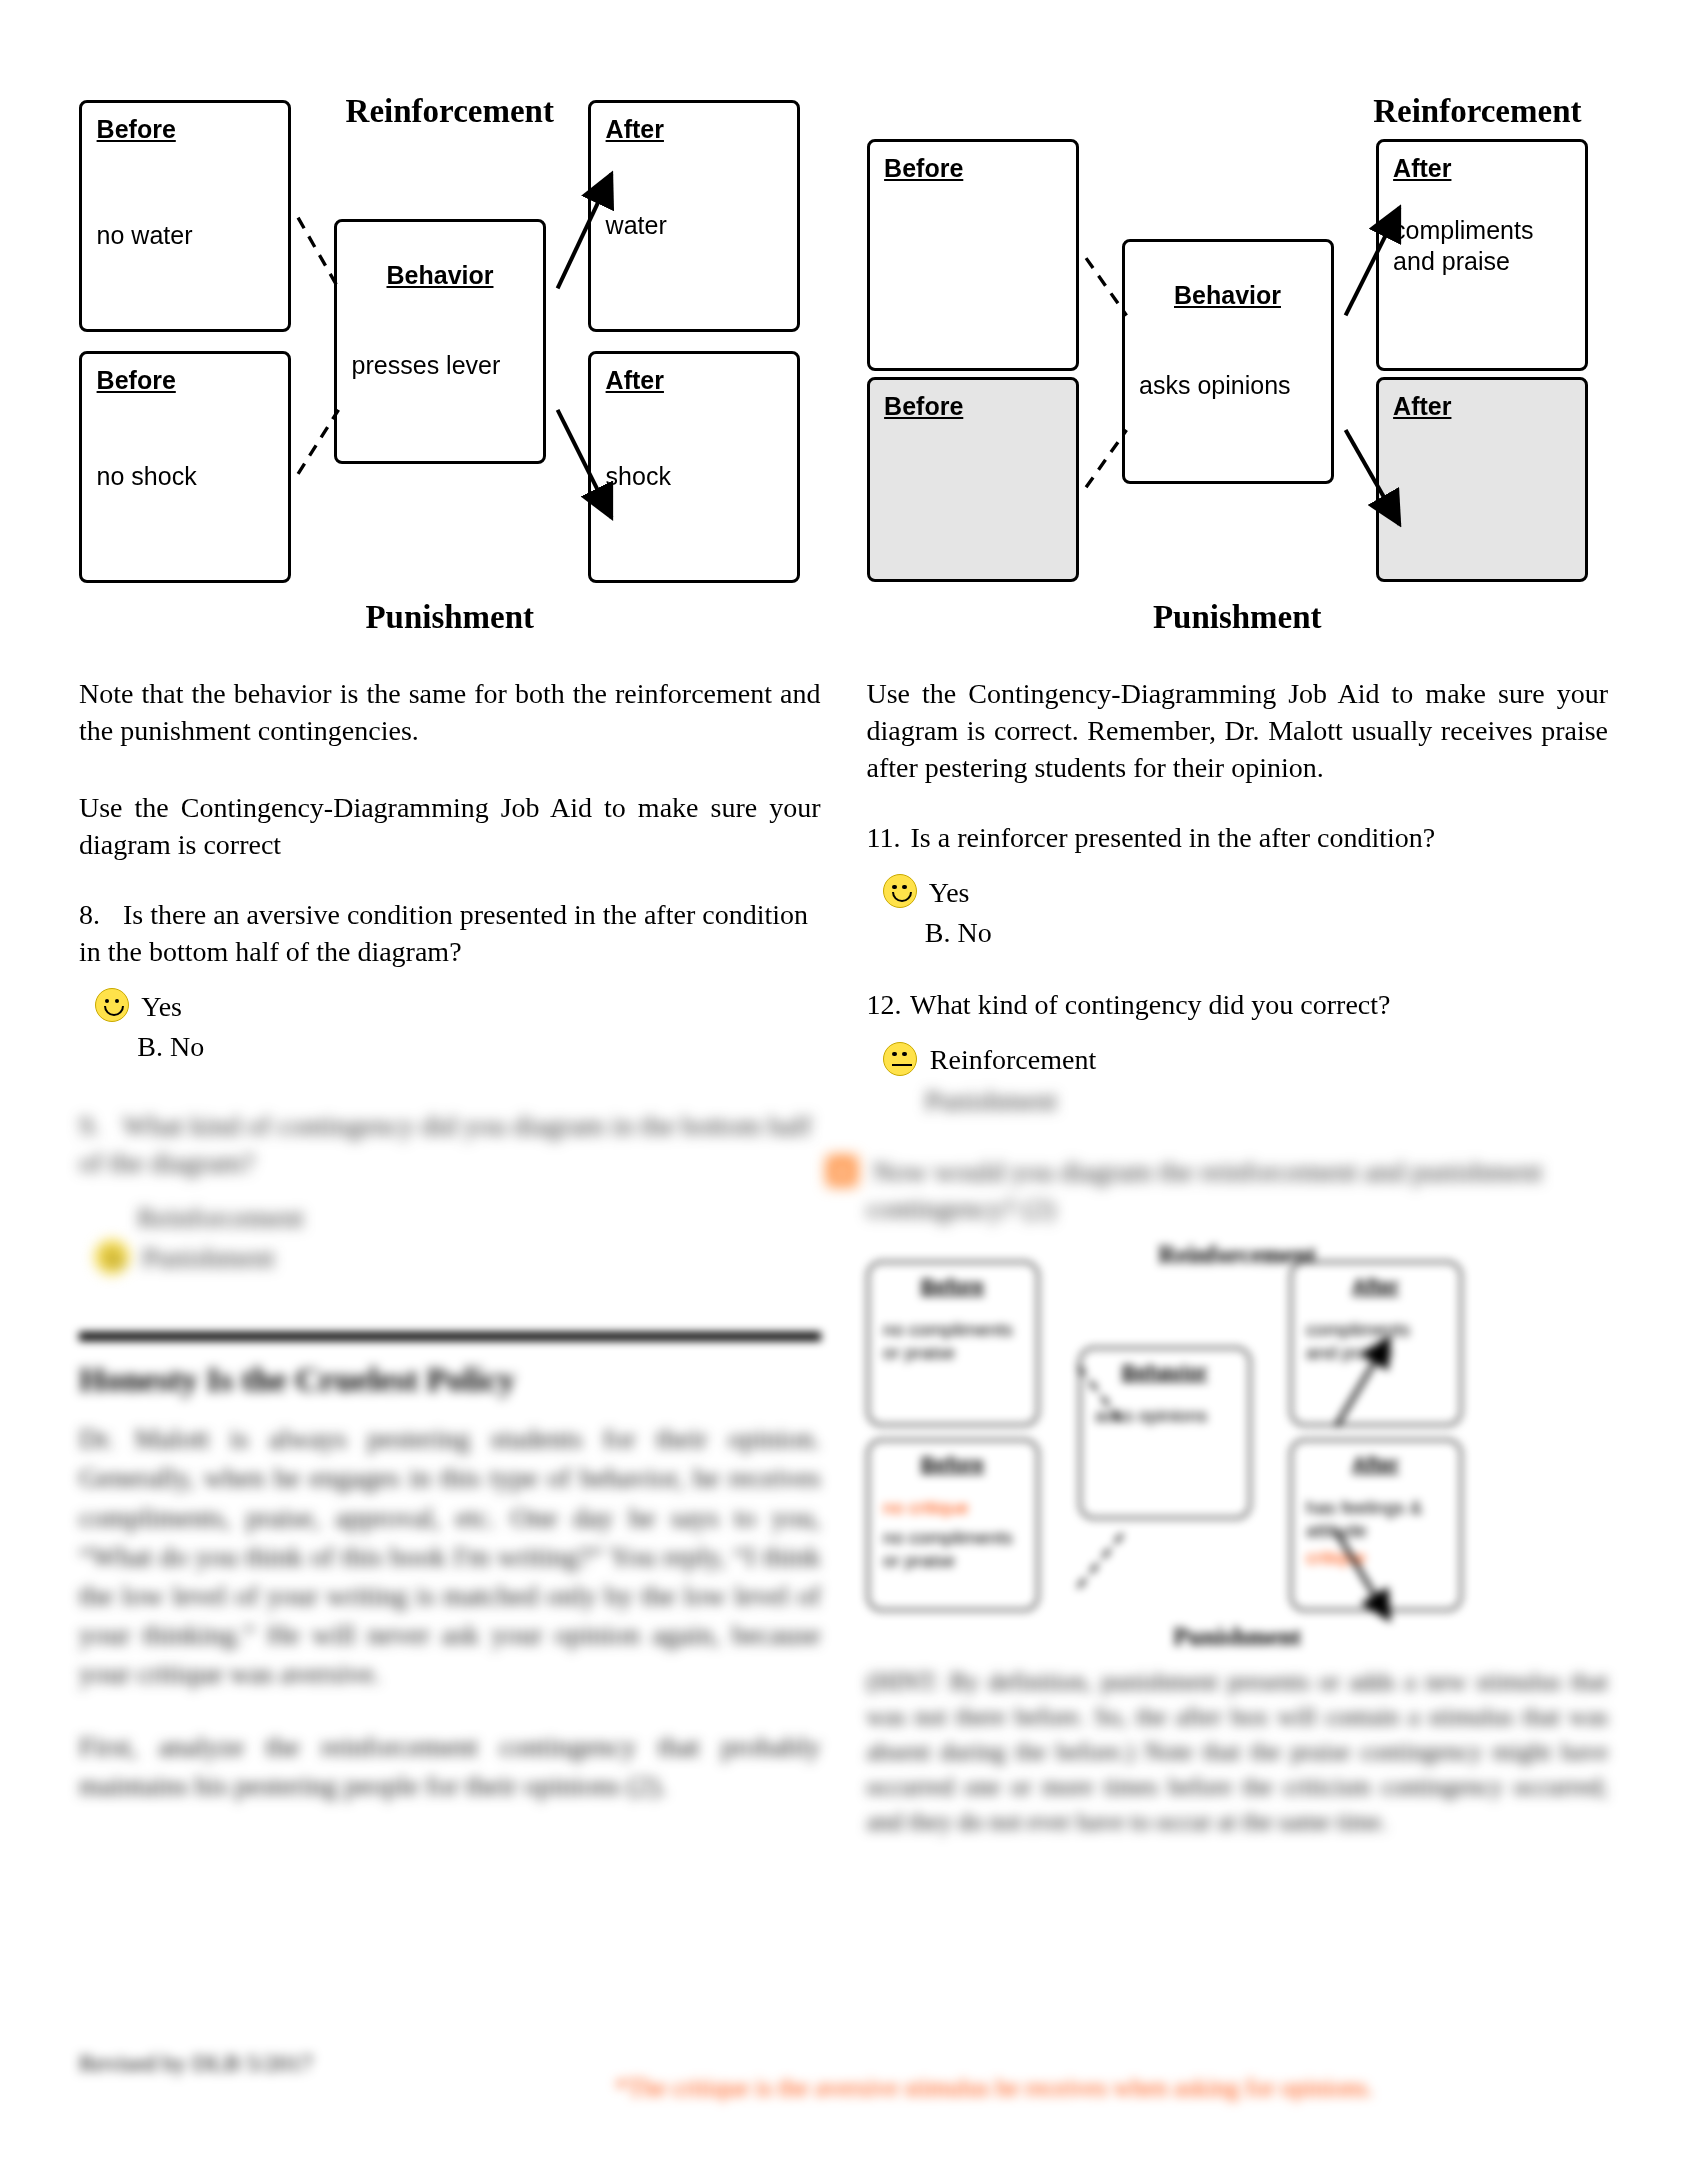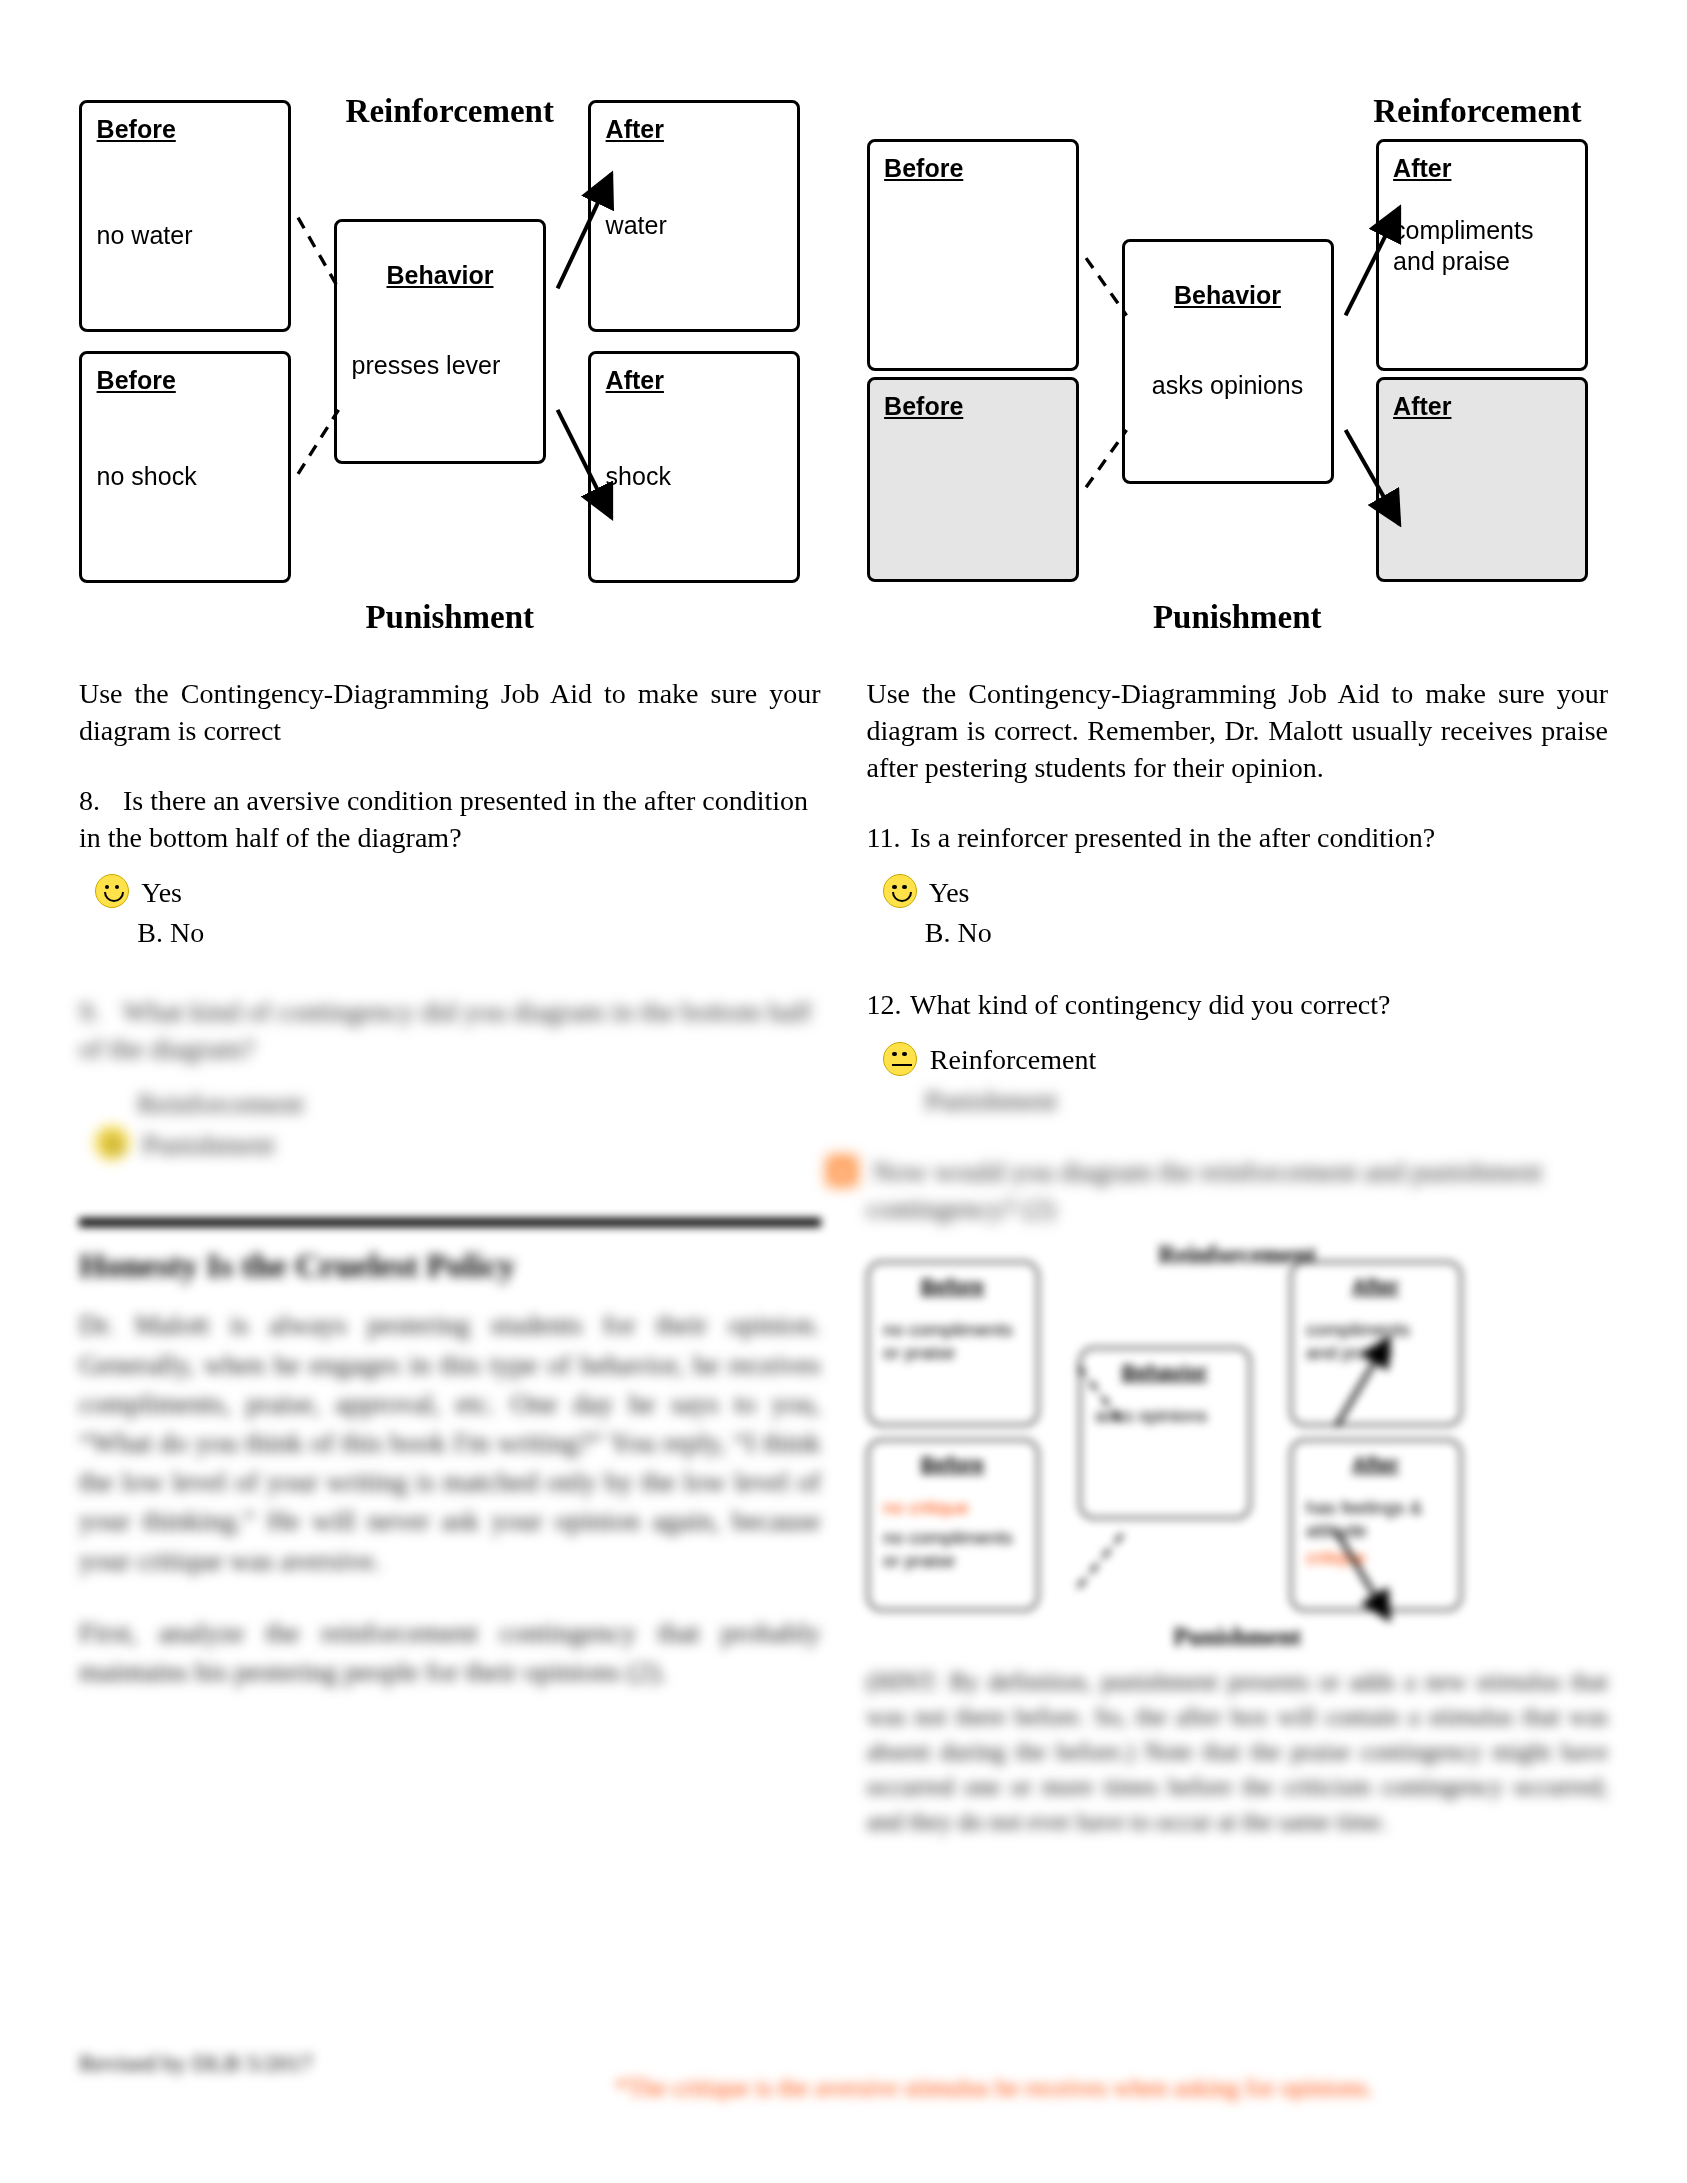--- a/index.html
+++ b/index.html
@@ -57,21 +57,21 @@
     font-size: 25px;
     text-align: center;
   }
   .dbox .bd {
     font-family: Verdana, Geneva, sans-serif;
     font-size: 25px;
     margin-top: 40px;
     line-height: 1.25;
   }
   .dbox.center .hd { margin-top: 26.5px; }
-  .dbox.center .bd { margin-top: 60px; text-align: center; }
+  .dbox.center .bd { margin-top: 60px; text-align: left; }
   .svglines {
     position: absolute;
     inset: 0;
     pointer-events: none;
   }
 
   
   .para {
     font-size: 28px;
     line-height: 1.32;
@@ -235,20 +235,21 @@
           </defs>
           <line x1="325" y1="185" x2="385" y2="290" stroke="#000" stroke-width="5" stroke-dasharray="18 14"></line>
           <line x1="325" y1="565" x2="385" y2="470" stroke="#000" stroke-width="5" stroke-dasharray="18 14"></line>
           <line x1="710" y1="290" x2="790" y2="120" stroke="#000" stroke-width="6" marker-end="url(#ah1)"></line>
           <line x1="710" y1="470" x2="790" y2="630" stroke="#000" stroke-width="6" marker-end="url(#ah1)"></line>
         </svg>
 
         <div class="title-bottom">Punishment</div>
       </div>
 
+      <div class="para">Note that the behavior is the same for both the reinforcement and the punishment contingencies.</div>
       <div class="para">Use the Contingency-Diagramming Job Aid to make sure your diagram is correct</div>
 
       <div class="q">
         <span class="num">8.</span>
         <span class="stem">Is there an aversive condition presented in the after condition in the bottom half of the diagram?</span>
         <div class="opts">
           <div class="opt">
             <span class="smiley"></span>
             <span>Yes</span>
           </div>

